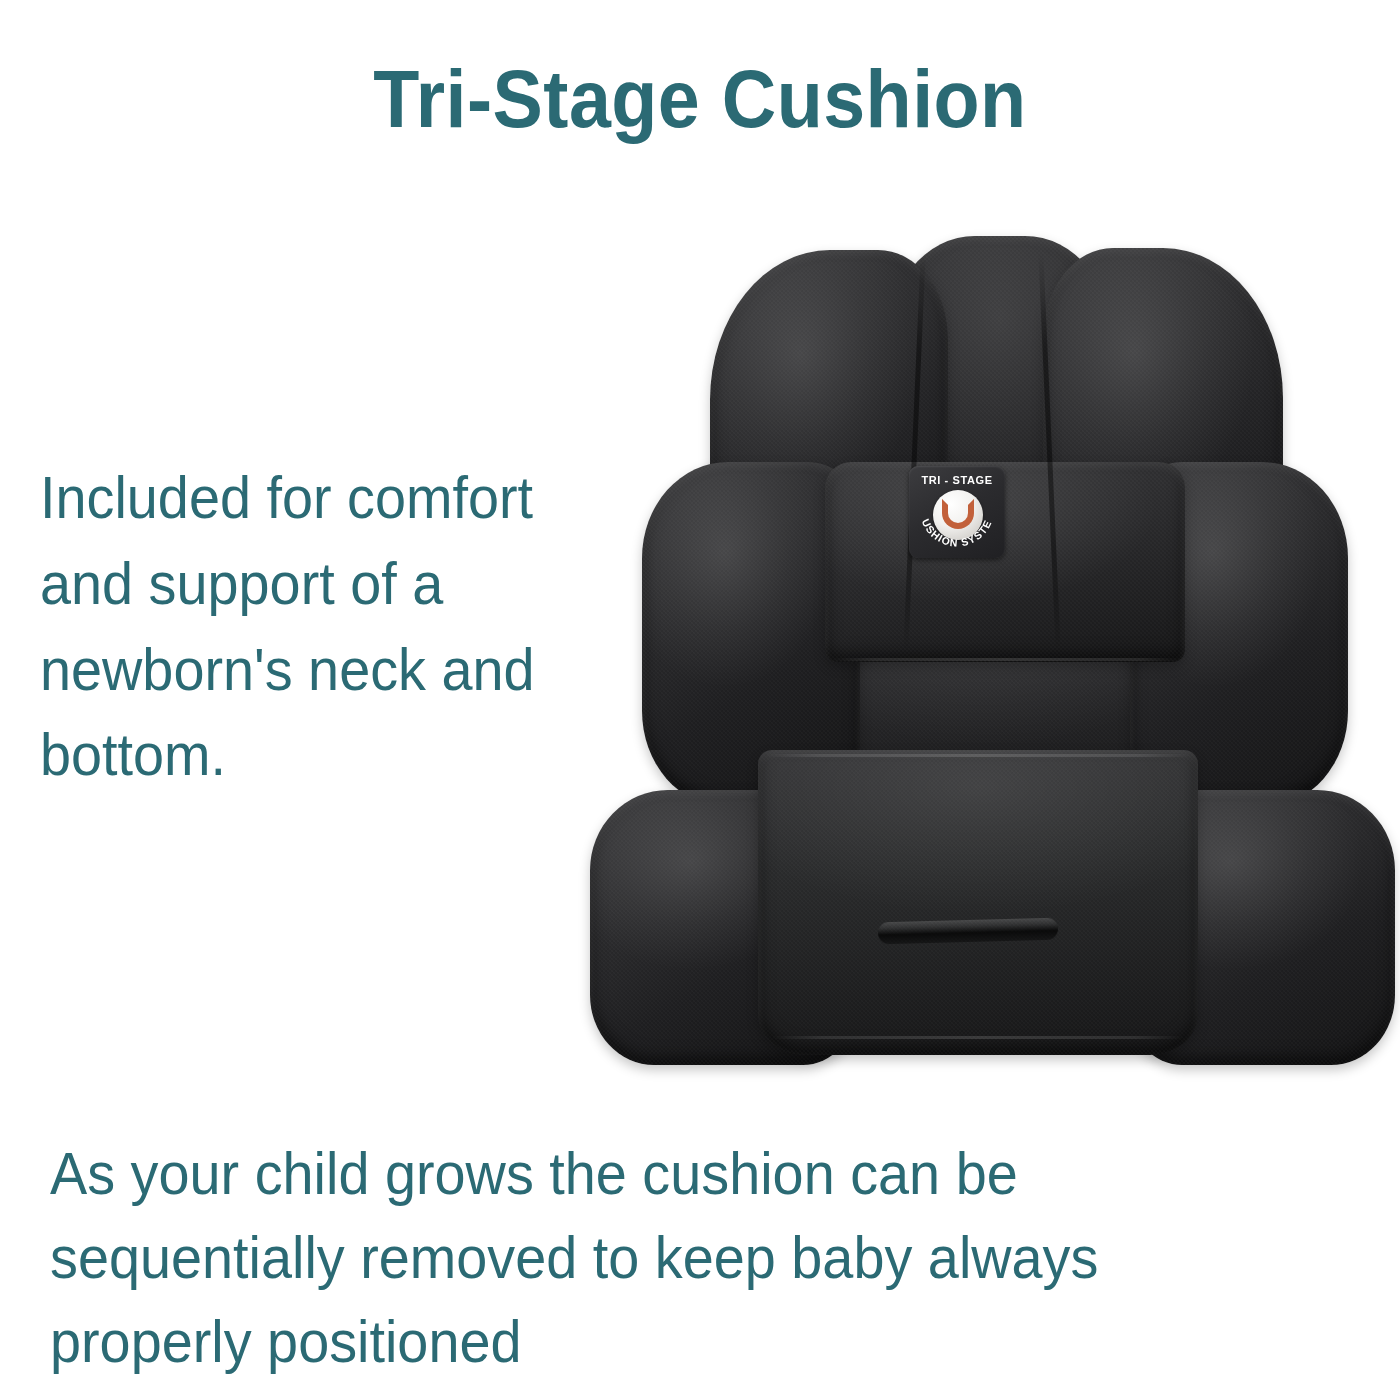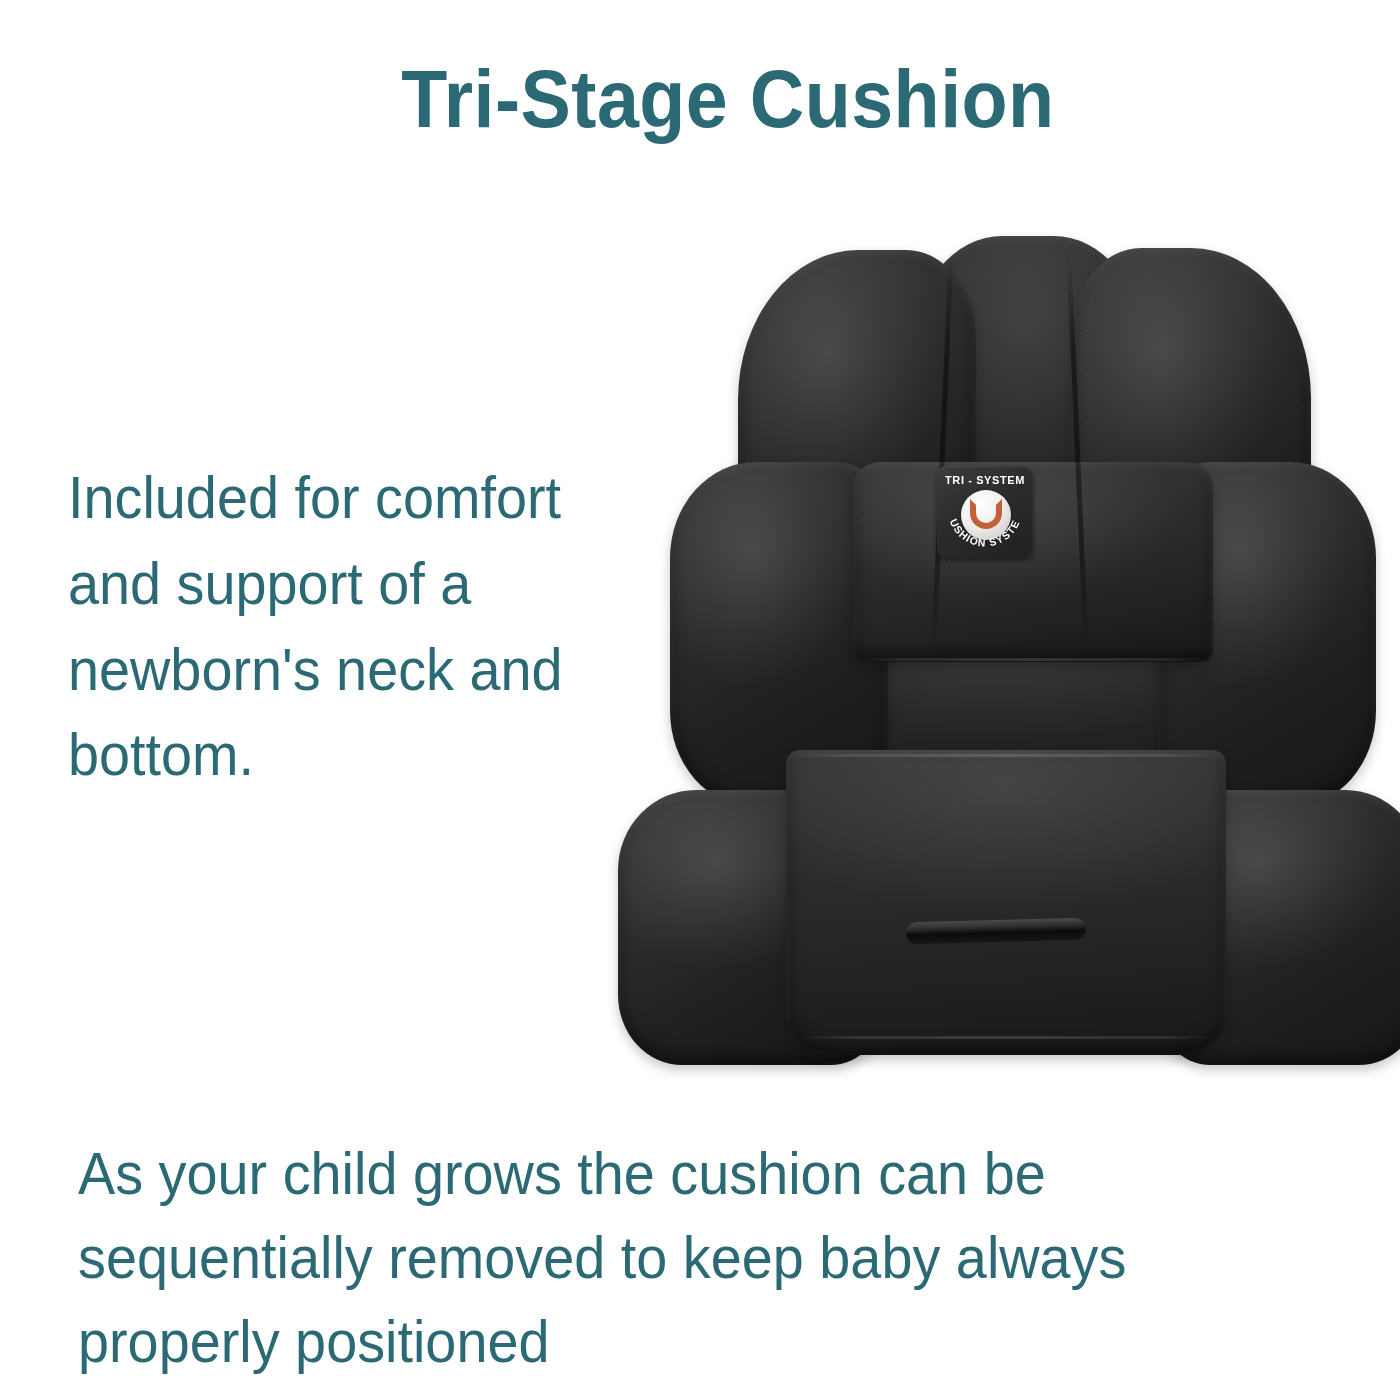--- a/index.html
+++ b/index.html
@@ -14,21 +14,20 @@
     position: relative;
     overflow: hidden;
     font-family: "Liberation Sans", sans-serif;
     -webkit-font-smoothing: antialiased;
   }
 
   .page {
     position: absolute;
     inset: 0;
     background: #ffffff;
-    margin-left: 28px;
   }
 
   
   .headline {
     position: absolute;
     left: 0;
     top: 58px;
     width: 1400px;
     text-align: center;
     color: #2b6a74;
@@ -311,21 +310,21 @@
     <div class="pad wing-left"></div>
     <div class="pad wing-right"></div>
     <div class="pad seat-pad"></div>
 
     <div class="seam seam-seat-top"></div>
     <div class="seam seam-seat-bottom"></div>
 
     <div class="harness-slot"></div>
 
     <div class="logo-tag">
-      <div class="logo-tag-title">TRI - SYSTEM</div>
+      <div class="logo-tag-title">TRI - STAGE</div>
       <div class="logo-disc"></div>
       <div class="logo-u"></div>
       <svg class="logo-arc-text" viewBox="0 0 96 92">
         <defs>
           <path id="arcPath" d="M 12,52 A 37,37 0 0 0 84,52" fill="none"></path>
         </defs>
         <text>
           <textPath href="#arcPath" startOffset="50%" text-anchor="middle" id="arcLabel">CUSHION SYSTEM</textPath>
         </text>
       </svg>

